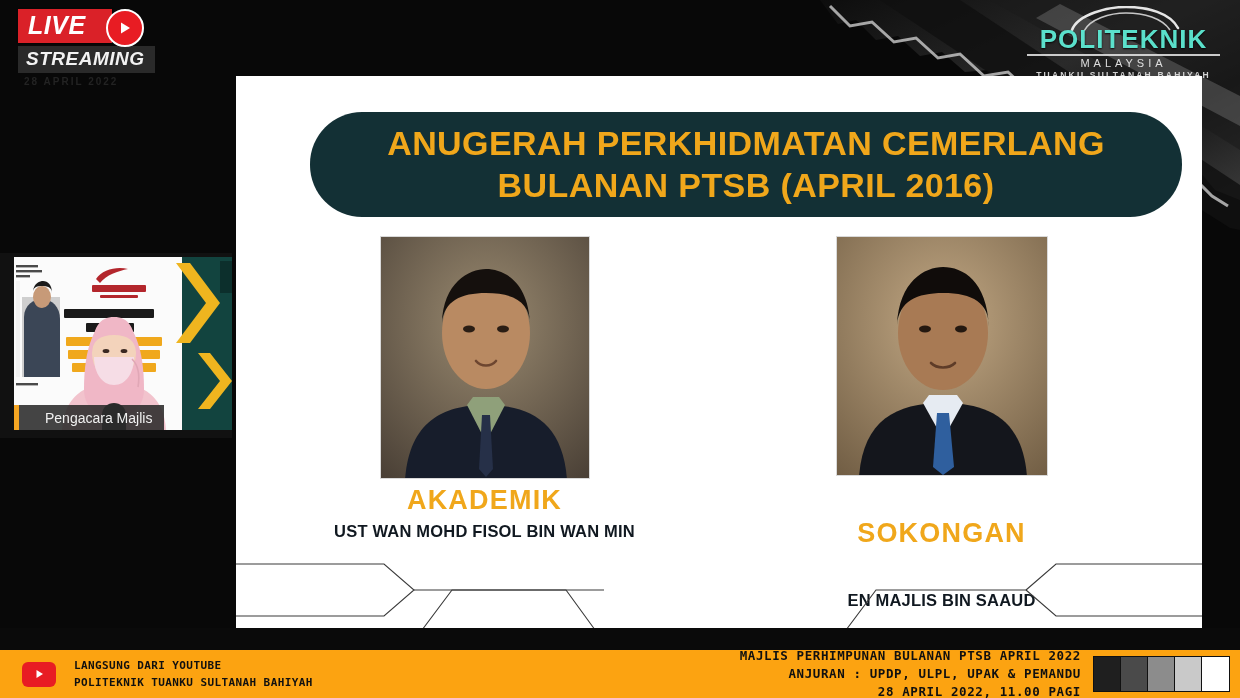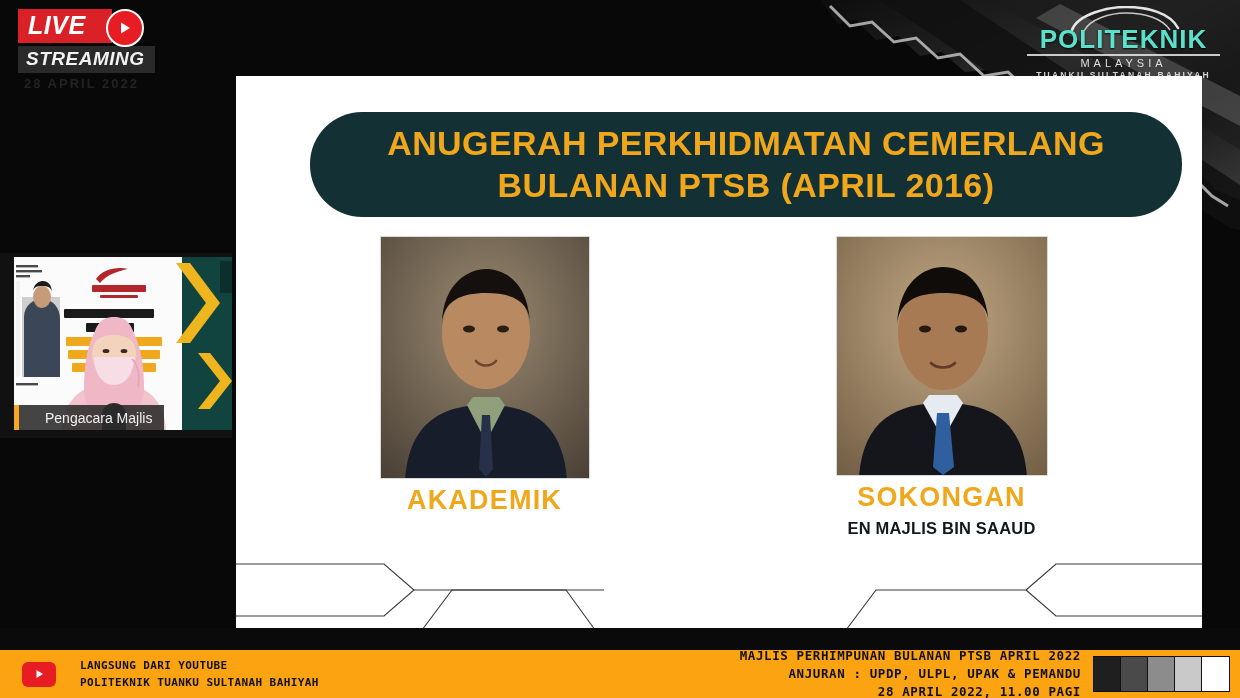--- a/index.html
+++ b/index.html
@@ -32,21 +32,21 @@
     display:flex; align-items:center; justify-content:center;
   }
   .yt-circle svg { display:block; }
   .streaming-word {
     margin-top:2px; background:rgba(48,48,48,.85); color:#f2f2f2;
     font-weight:bold; font-style:italic; font-size:19px; letter-spacing:.5px;
     padding:2px 10px 3px 8px; display:inline-block; line-height:1.15;
   }
   .badge-date {
     margin-top:3px; padding-left:6px; color:#232323;
-    font-weight:bold; font-size:13px; letter-spacing:2px;
+    font-weight:bold; font-size:10px; letter-spacing:2px;
     font-family:"Liberation Sans", sans-serif;
   }
 
   
   .pm-logo { position:absolute; right:14px; top:6px; width:205px; text-align:center; opacity:.95; }
   .pm-arch { display:block; margin:0 auto -6px; }
   .pm-name {
     color:#5eead4; font-weight:bold; font-size:26px; letter-spacing:1px;
     line-height:1; text-shadow:0 1px 2px rgba(0,0,0,.9);
   }
@@ -68,21 +68,21 @@
   }
   .title-line {
     color:#F0A71B; font-weight:bold; font-size:34px; letter-spacing:.4px;
     line-height:1.22; white-space:nowrap; text-align:center;
   }
 
   
   .awards { position:absolute; left:0; top:160px; width:100%; display:flex; }
   .award-col { flex:1; display:flex; flex-direction:column; align-items:center; }
   .award-col.left  { padding-left:20px; }
-  .award-col.right { padding-right:32px; }
+  .award-col.right { padding-right:32px;gap:36px; }
   .photo {
     width:210px; height:243px; background:#5c5348;
     border:1px solid #d9d9d9; position:relative; overflow:hidden;
   }
   .photo.p2 { width:212px; height:240px; }
   .award-cat {
     margin-top:8px; color:#F0A71B; font-weight:bold;
     font-size:27px; letter-spacing:1.2px; line-height:1;
   }
   .award-name {
@@ -102,21 +102,21 @@
     font-size:14px; display:flex; align-items:center;
     padding:0 12px 0 26px; border-left:5px solid #F5A623;
     font-family:"Liberation Sans", sans-serif; white-space:nowrap;
   }
 
   
   .bottom-bar {
     position:absolute; left:0; bottom:0; width:100%; height:48px;
     background:#FCA311; display:flex; align-items:center;
   }
-  .bb-left { display:flex; align-items:center; padding-left:22px; gap:24px; }
+  .bb-left { display:flex; align-items:center; padding-left:22px; gap:18px; }
   .yt-rect {
     width:34px; height:25px; background:#E81C23; border-radius:6px;
     display:flex; align-items:center; justify-content:center; flex:none;
   }
   .bb-left-text {
     font-family:"DejaVu Sans Mono", monospace; color:#101010;
     font-size:11px; font-weight:bold; line-height:1.55; letter-spacing:.4px;
   }
   .bb-right {
     margin-left:auto; display:flex; align-items:center;
@@ -204,20 +204,21 @@
             <path d="M86,168 L105,205 L124,168 L118,160 L92,160 Z" fill="#8fa07a"></path>
             <path d="M101,178 L109,178 L112,232 L105,240 L98,232 Z" fill="#263048"></path>
             <ellipse cx="105" cy="96" rx="44" ry="56" fill="#b98a62"></ellipse>
             <path d="M61,86 C62,46 88,32 105,32 C124,32 148,46 149,88 C149,66 134,56 105,56 C80,56 63,64 61,86 Z" fill="#15100d"></path>
             <ellipse cx="88" cy="92" rx="6" ry="3.4" fill="#2a1d14"></ellipse>
             <ellipse cx="122" cy="92" rx="6" ry="3.4" fill="#2a1d14"></ellipse>
             <path d="M95,124 C100,130 110,130 115,124" fill="none" stroke="#6d4630" stroke-width="2.6" stroke-linecap="round"></path>
           </svg>
         </div>
         <div class="award-cat">AKADEMIK</div>
+        <div class="award-name">UST WAN MOHD FISOL BIN WAN MIN</div>
       </div>
 
       <div class="award-col right">
         <div class="photo p2">
           <svg width="212" height="240" viewBox="0 0 212 240">
             <defs>
               <radialGradient id="bg2" cx="0.5" cy="0.35" r="0.85">
                 <stop offset="0" stop-color="#c2a884"></stop>
                   <stop offset="1" stop-color="#6d5a41"></stop>
               </radialGradient>

